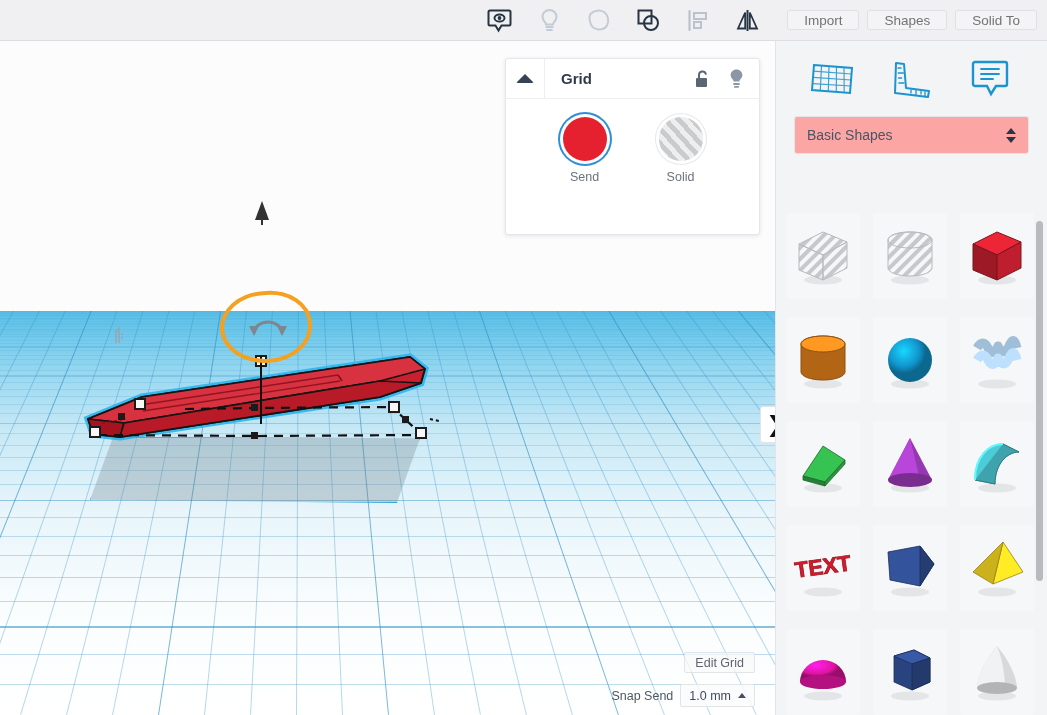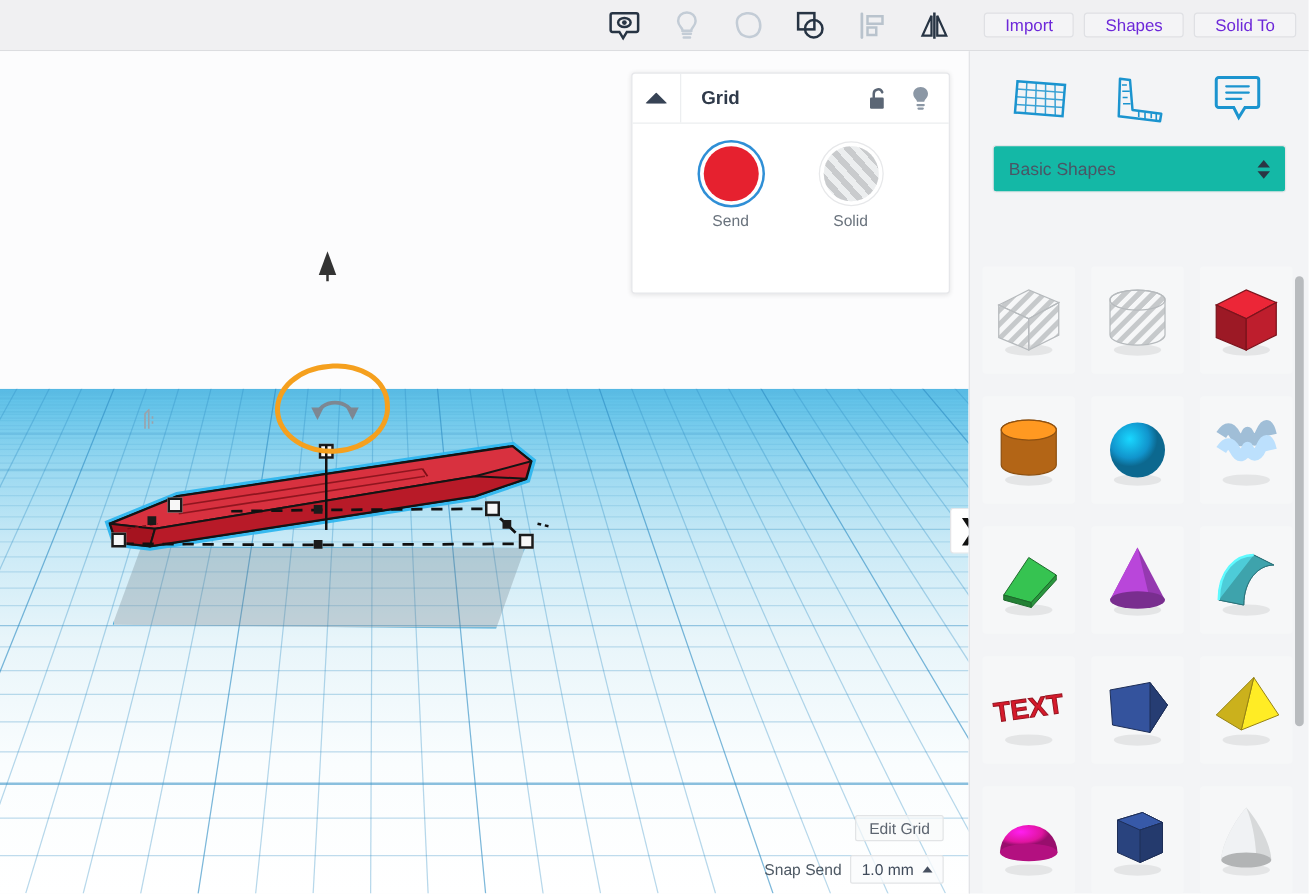--- a/index.html
+++ b/index.html
@@ -22,21 +22,21 @@
   .tb-btn {
     width:49px; height:40px; display:flex; align-items:center; justify-content:center;
     cursor:pointer; background:transparent;
   }
   .tb-sep { width:1px; background:#d9dade; margin:6px 0; }
   .tb-right {
     margin-left:auto; display:flex; align-items:center; gap:8px; padding-right:10px;
   }
   .txt-btn {
     height:20px; padding:0 16px; border:1px solid #dfe0e4; border-radius:3px;
-    background:#f4f4f6; color:#6d28d9; font-size:13.5px; cursor:pointer;
+    background:#f4f4f6; color:#737373; font-size:13.5px; cursor:pointer;
     display:flex; align-items:center; justify-content:center;
     font-family:"Liberation Sans", sans-serif;
   }
 
   
   #canvas {
     position:absolute; left:0; top:41px; width:775px; height:674px;
     background:#fdfdfd; overflow:hidden;
   }
   #sky { position:absolute; left:0; top:0; width:775px; height:285px; background:#fcfcfd; }
@@ -165,21 +165,21 @@
   .swatch-label { font-size:12.5px; color:#6a737d; }
 
   
   #sidebar {
     position:absolute; left:775px; top:41px; width:272px; height:674px;
     background:#f3f4f6; border-left:1px solid #e3e4e7;
   }
   #side-icons { display:flex; height:75px; align-items:center; justify-content:space-around; padding:0 18px; }
   .side-ico { width:56px; height:50px; display:flex; align-items:center; justify-content:center; cursor:pointer; }
   #category-select {
-    margin:0 18px; height:38px; background:#14b8a6; border:1px solid #e4e5e8; border-radius:3px;
+    margin:0 18px; height:38px; background:#fca5a5; border:1px solid #e4e5e8; border-radius:3px;
     display:flex; align-items:center; padding:0 12px; cursor:pointer;
   }
   #category-label { flex:1; font-size:14px; color:#4a5565; }
   .spin { display:flex; flex-direction:column; gap:3px; align-items:center; }
   .spin-u { width:0;height:0;border-left:5px solid transparent;border-right:5px solid transparent;border-bottom:6px solid #2b3544; }
   .spin-d { width:0;height:0;border-left:5px solid transparent;border-right:5px solid transparent;border-top:6px solid #2b3544; }
 
   #shape-grid {
     position:absolute; left:0; top:172px; width:272px; height:502px;
     padding:0 14px 0 10px; overflow:hidden;

